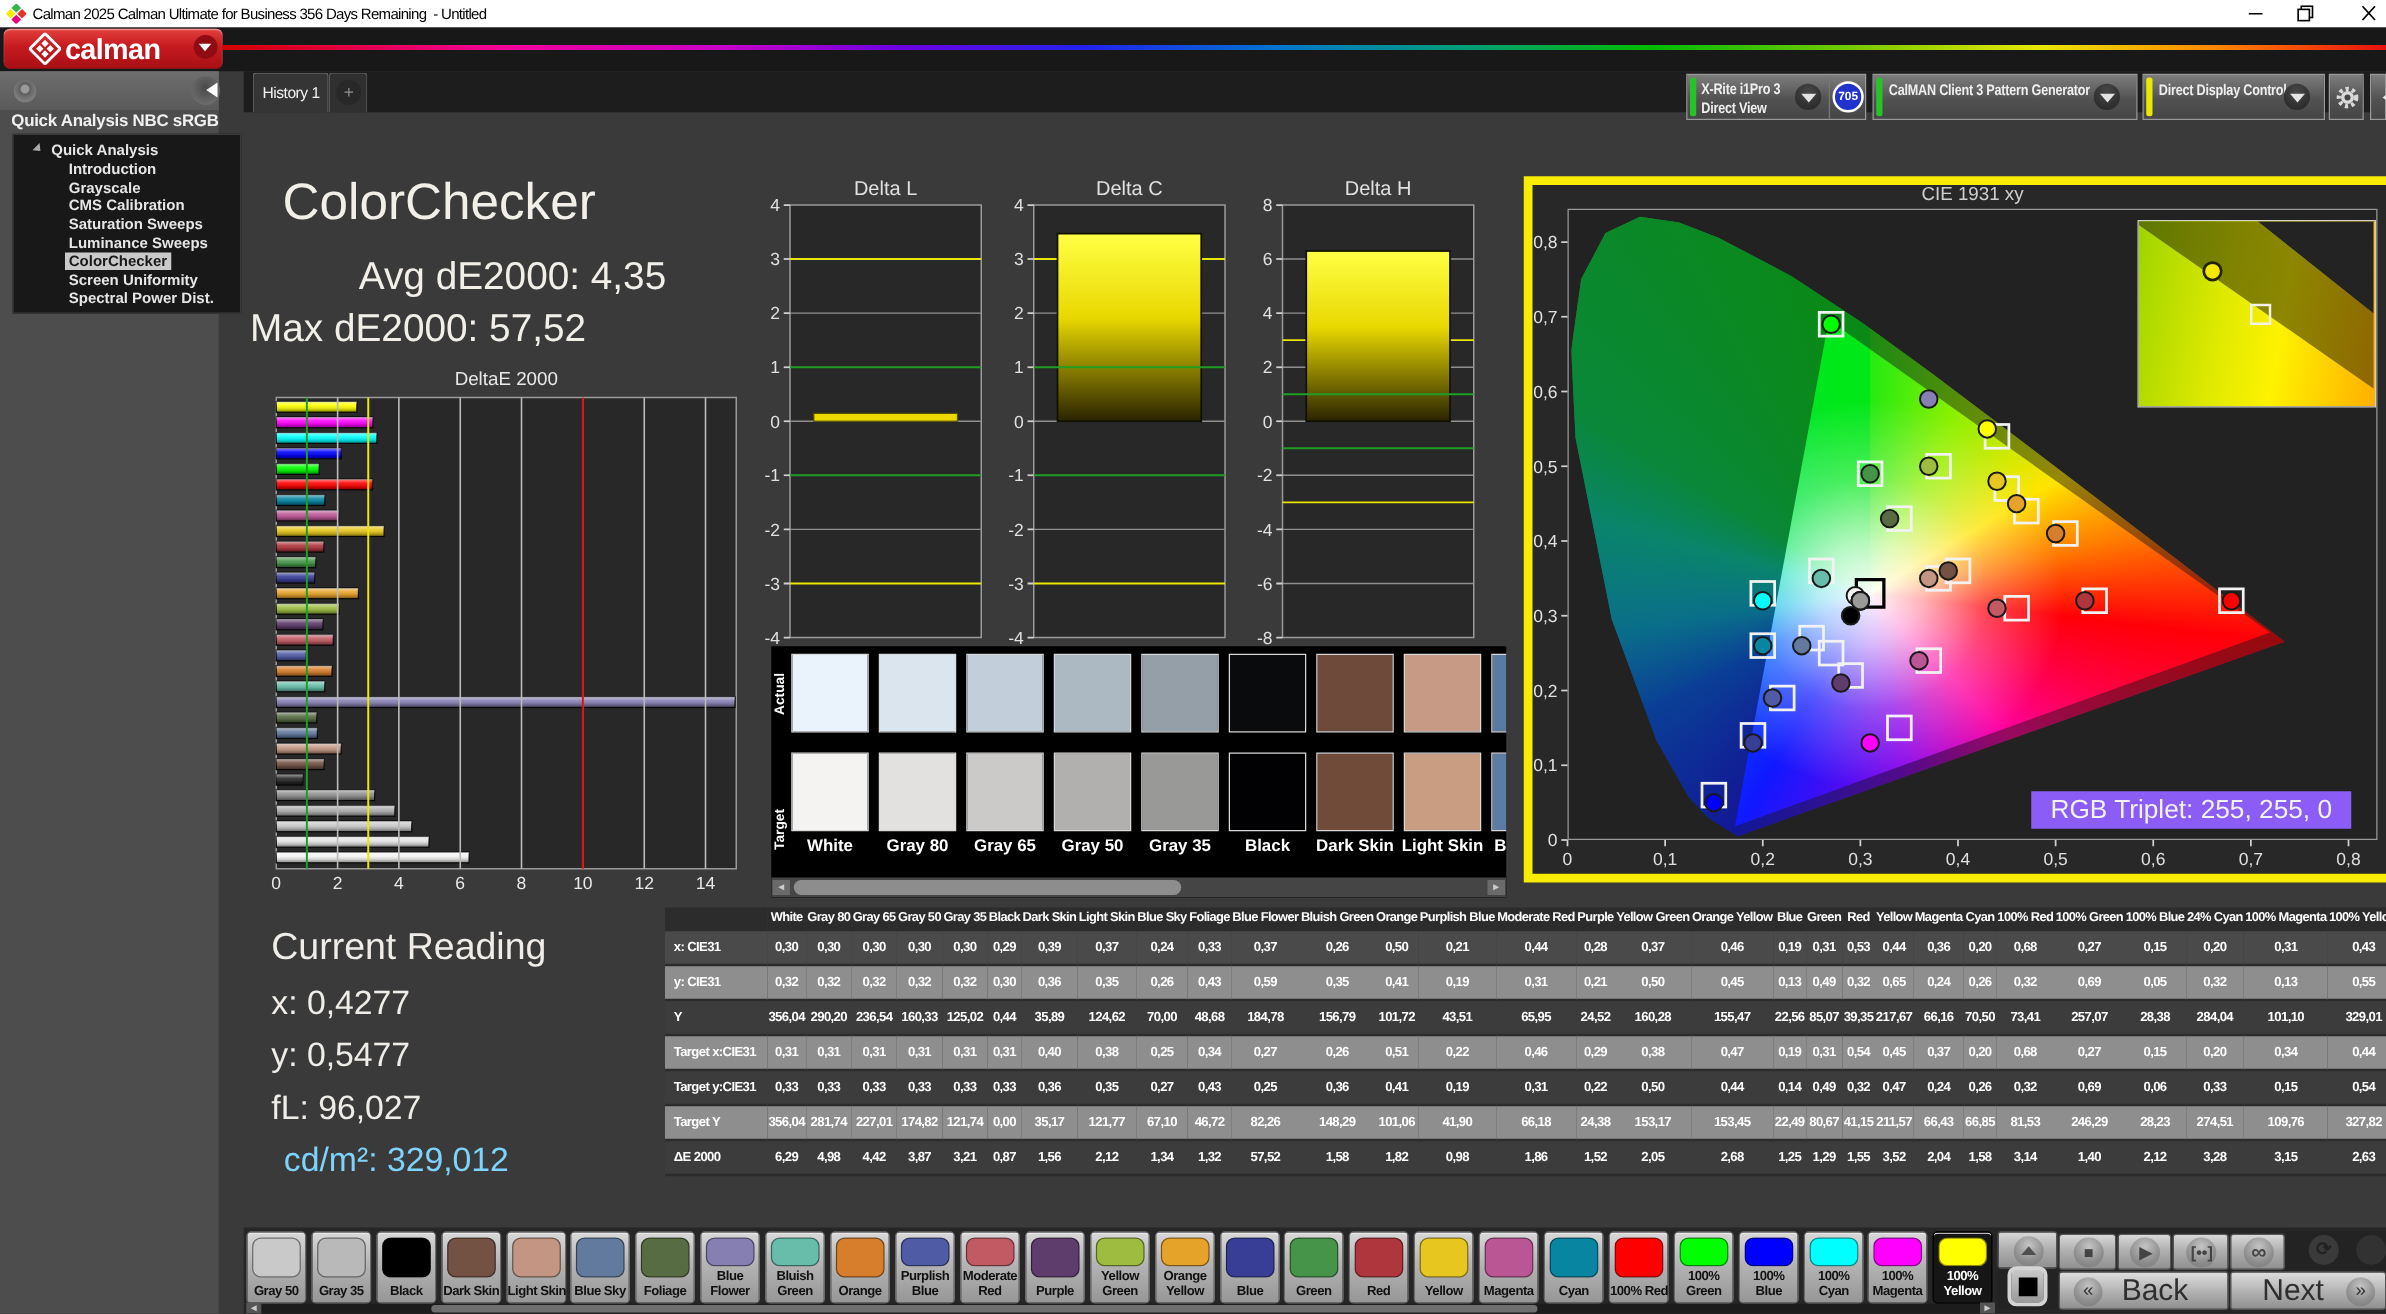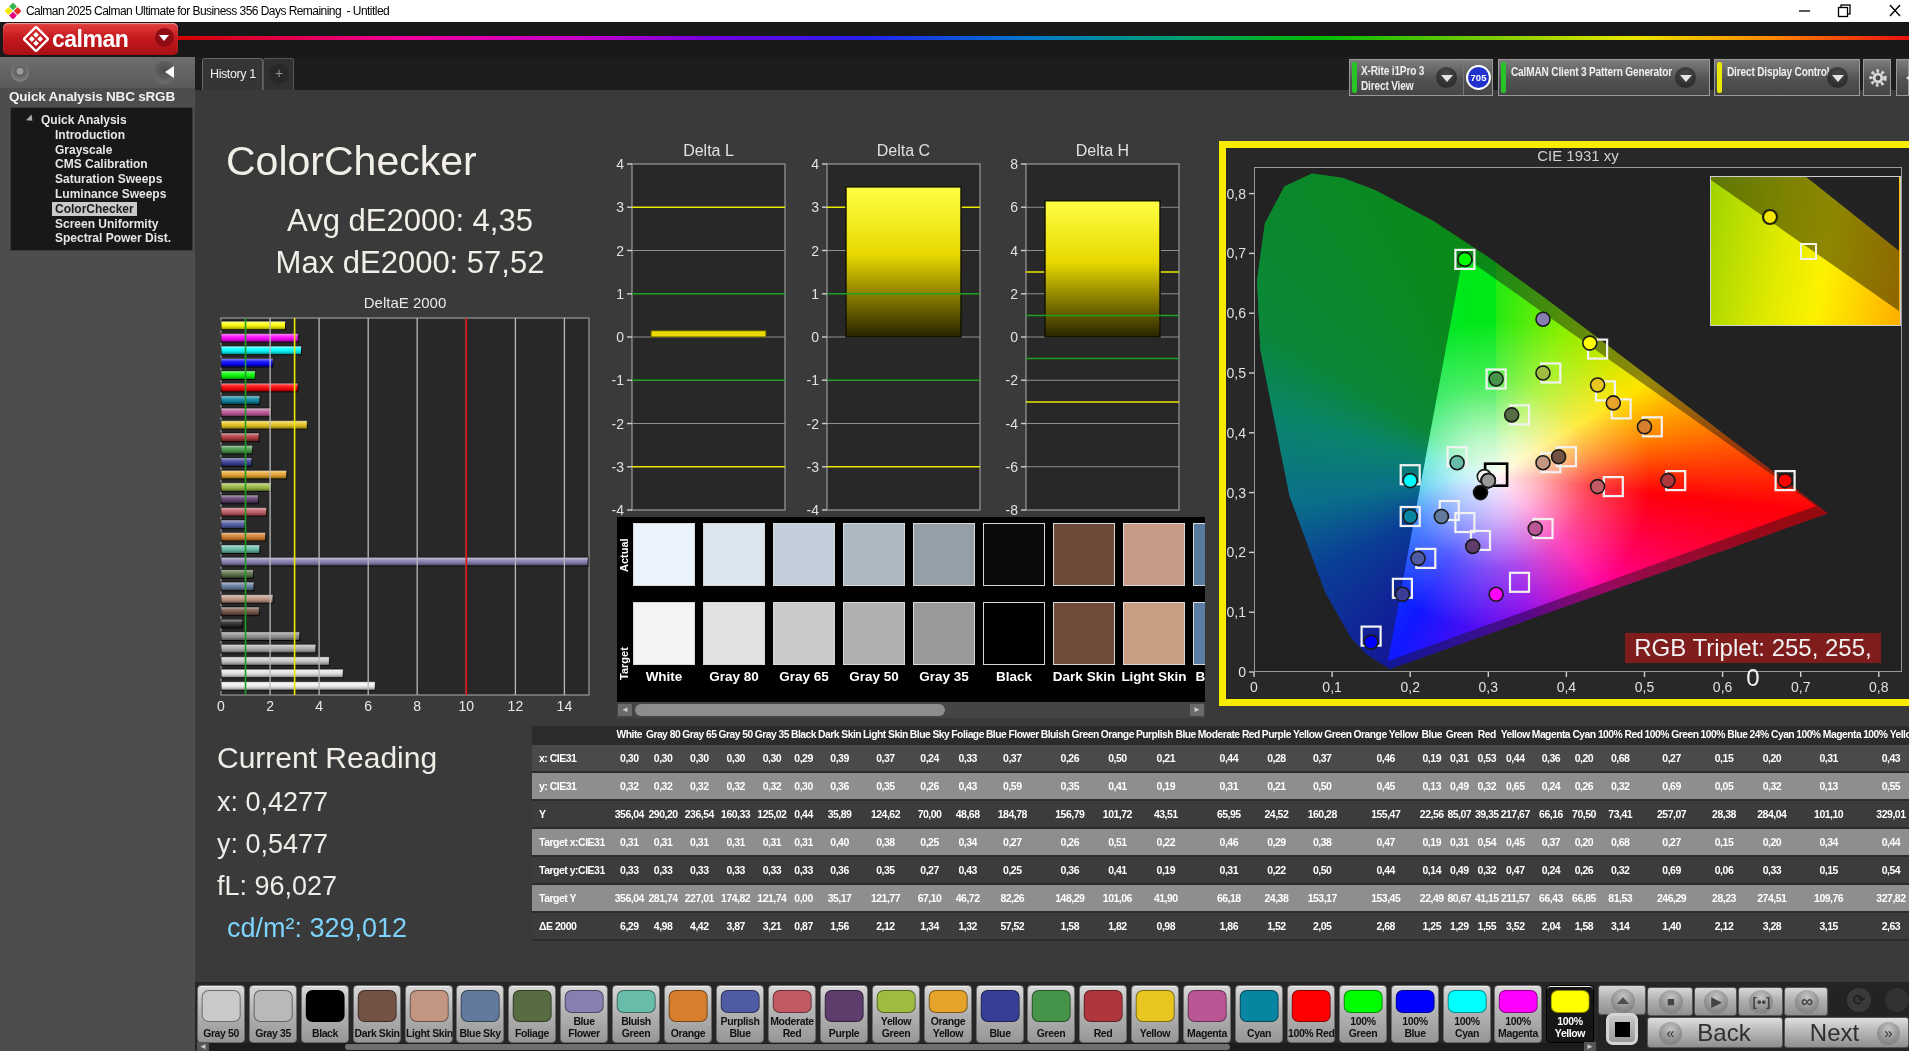--- a/index.html
+++ b/index.html
@@ -1,21 +1,21 @@
 <!DOCTYPE html>
 <html><head><meta charset="utf-8"><style>
 
 *{margin:0;padding:0;box-sizing:border-box}
 html,body{width:1909px;height:1051px;overflow:hidden;background:#3a3a3a;
  font-family:"Liberation Sans",sans-serif;position:relative}
 .titlebar{position:absolute;left:0;top:0;width:100%;height:22px;background:#fff;color:#000;font-size:12px;letter-spacing:-0.55px}
 .menubar{position:absolute;left:0;top:22px;width:100%;height:35px;background:#181818}
 .rainbow{position:absolute;left:178px;top:14px;width:1731px;height:4px;
  background:linear-gradient(90deg,#d40000 0%,#f2009a 13%,#c800c8 23%,#7000e0 31%,#2222ee 40%,#0077cc 49%,#00a070 58%,#00bb00 66%,#7fcc00 76%,#e8e800 84%,#ff8800 92%,#e81010 100%)}
-.sidebar{position:absolute;left:0;top:57px;width:195px;height:994px;background:#4d4d4d}
+.sidebar{position:absolute;left:0;top:57px;width:175px;height:994px;background:#4d4d4d}
 .sidehead{position:absolute;left:0;top:0;width:100%;height:31px;background:linear-gradient(#6e6e6e,#5a5a5a)}
 .sidetitle{position:absolute;left:9px;top:32px;color:#f0f0f0;font-size:13.5px;font-weight:bold;letter-spacing:-0.2px}
 .tree{position:absolute;left:10px;top:50px;width:183px;height:144px;background:#181818;border:1px solid #3a3a3a;
  color:#e6e6e6;font-size:12px;font-weight:bold}
 .ti{position:absolute;left:34px;height:14px;line-height:14px;white-space:nowrap}
 .tabstrip{position:absolute;left:195px;top:57px;width:1714px;height:33px;background:#1d1d1d}
 .tab{position:absolute;left:7px;top:1px;width:61px;height:32px;background:#353535;border:1px solid #666;border-bottom:none;
  border-radius:3px 3px 0 0;color:#f0f0f0;font-size:12.5px;line-height:30px;padding-left:7px;letter-spacing:-0.4px}
 .tabplus{position:absolute;left:68px;top:1px;width:31px;height:32px;background:#303030;border:1px solid #555;border-bottom:none;
  border-radius:3px 3px 0 0}
@@ -132,21 +132,21 @@
       <circle cx="12" cy="12" r="7" fill="none" stroke="#d8d8d8" stroke-width="3.4" stroke-dasharray="2.6 2.6"></circle>
       <circle cx="12" cy="12" r="5.2" fill="#d8d8d8"></circle>
       <circle cx="12" cy="12" r="2.4" fill="#454545"></circle>
     </svg>
   </div>
 <div class="topbtn" style="left:1896px;width:13px">
     <div style="position:absolute;left:4px;top:13px;width:0;height:0;border:5px solid transparent;border-right:7px solid #e8e8e8"></div>
   </div>
 <div style="position:absolute;left:226px;top:138px;color:#f2efe9;font-size:41px">ColorChecker</div>
 <div style="position:absolute;left:200px;top:203px;width:420px;text-align:center;color:#f2efe9;font-size:31px">Avg dE2000: 4,35</div>
-<div style="position:absolute;left:200px;top:245px;width:420px;text-align:center;color:#f2efe9;font-size:31px">Max dE2000: 57,52</div>
+<div style="position:absolute;left:200px;top:245px;width:420px;color:#f2efe9;font-size:31px">Max dE2000: 57,52</div>
 <svg width="400" height="430" style="position:absolute;left:205px;top:293px">
     <defs>
       <linearGradient id="shine" x1="0" y1="0" x2="0" y2="1">
         <stop offset="0" stop-color="#fff" stop-opacity="0.55"></stop>
         <stop offset="0.38" stop-color="#fff" stop-opacity="0.10"></stop>
         <stop offset="0.72" stop-color="#000" stop-opacity="0.18"></stop>
         <stop offset="1" stop-color="#000" stop-opacity="0.5"></stop>
       </linearGradient>
     </defs>
     <text x="200" y="15" fill="#e8e8e8" font-size="15" text-anchor="middle">DeltaE 2000</text>
@@ -463,21 +463,21 @@
   </svg>
 <div style="position:absolute;left:1710px;top:176px;width:191px;height:150px;border:1.5px solid #cfcfcf;box-sizing:border-box;overflow:hidden;background:#222">
     <div style="position:absolute;inset:0;background:linear-gradient(100deg,#9ed400,#e0ea00 38%,#fdf200 60%,#ffc800 85%,#ffae00)"></div>
     <div style="position:absolute;inset:0;background:linear-gradient(rgba(30,28,2,0.5),rgba(30,28,2,0.5)),linear-gradient(100deg,#9ed400,#e0ea00 38%,#fdf200 60%,#ffc800 85%,#ffae00);clip-path:polygon(0 0,95px 0,188px 74px,188px 134px,0 3px)"></div>
     <div style="position:absolute;inset:0;background:#232323;clip-path:polygon(95px 0,188px 0,188px 74px)"></div>
     <svg width="188" height="147" style="position:absolute;left:0;top:0">
       <circle cx="59" cy="40" r="7" fill="#f6e800" stroke="#23230a" stroke-width="2.2"></circle>
       <rect x="90" y="67" width="15" height="15" fill="none" stroke="#f2f2e8" stroke-width="2"></rect>
     </svg>
   </div>
-<div style="position:absolute;left:1625px;top:633px;width:256px;height:30px;background:#7f1d1d;color:#f2f2f2;font-size:24px;text-align:center;line-height:30px">RGB Triplet: 255, 255, 0</div>
+<div style="position:absolute;left:1625px;top:633px;width:256px;height:30px;background:#8b5cf6;color:#f2f2f2;font-size:21px;text-align:center;line-height:30px">RGB Triplet: 255, 255, 0</div>
 <table class="dt" style="position:absolute;left:532px;top:726px">
     <tbody>
       <tr class="hd">
         <td></td>
         <td>White</td>
         <td>Gray 80</td>
         <td>Gray 65</td>
         <td>Gray 50</td>
         <td>Gray 35</td>
         <td>Black</td>

